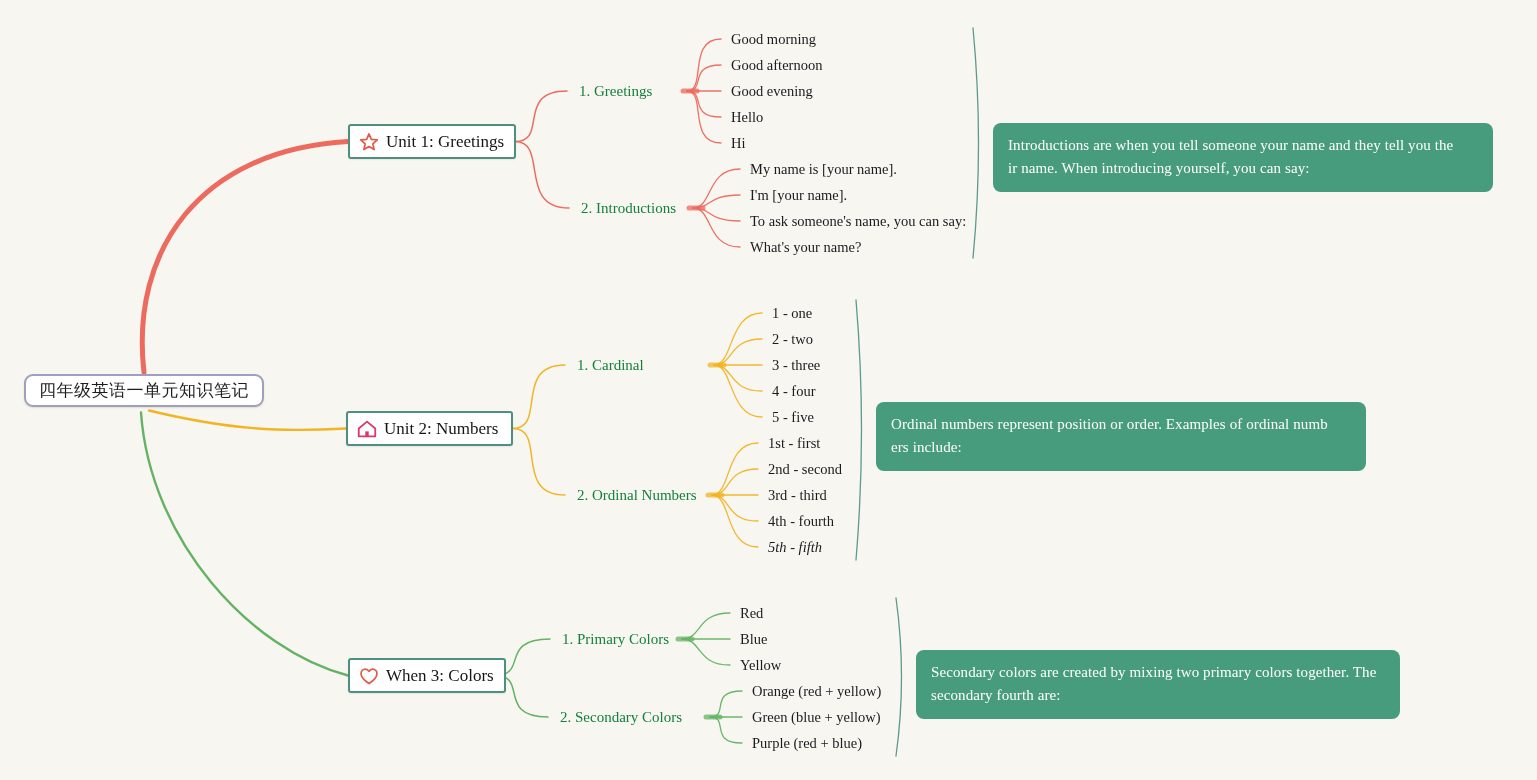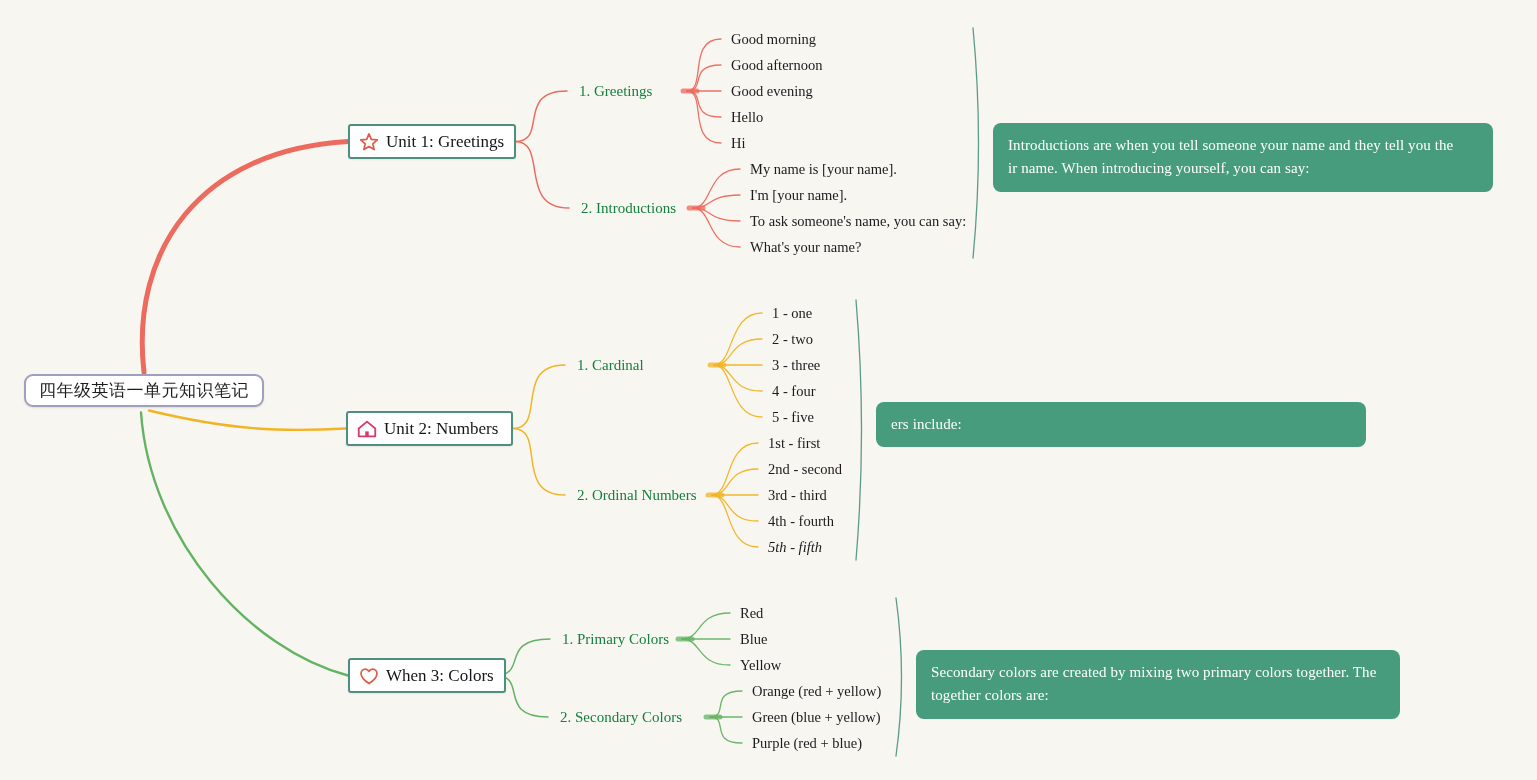--- a/index.html
+++ b/index.html
@@ -164,34 +164,35 @@
       <div class="leaf-node" style="left: 772px; top: 365px;">3 - three</div>
       <div class="leaf-node" style="left: 772px; top: 391px;">4 - four</div>
       <div class="leaf-node" style="left: 772px; top: 417px;">5 - five</div>
       <div class="sub-node" style="left: 577px; top: 495px;">2. Ordinal Numbers</div>
       <div class="leaf-node" style="left: 768px; top: 443px;">1st - first</div>
       <div class="leaf-node" style="left: 768px; top: 469px;">2nd - second</div>
       <div class="leaf-node" style="left: 768px; top: 495px;">3rd - third</div>
       <div class="leaf-node" style="left: 768px; top: 521px;">4th - fourth</div>
       <div class="leaf-node" style="left: 768px; top: 547px; font-style: italic;">5th - fifth</div>
       <div class="note-box" style="left: 876px; top: 402px; width: 490px; background: rgb(71, 156, 126);">
+        <span class="line">Ordinal numbers represent position or order. Examples of ordinal numb</span>
         <span class="line">ers include:</span>
       </div>
       <div class="node unit-node" style="left: 348px; top: 658px; min-width: 147px; border-color: rgb(77, 144, 128);">
         <svg viewBox="0 0 24 24" class="unit-icon">
           <path d="M12 20.2 C12 20.2 3.3 14.9 3.3 9.4 C3.3 6.5 5.5 4.5 8 4.5 C9.9 4.5 11.3 5.6 12 6.9 C12.7 5.6 14.1 4.5 16 4.5 C18.5 4.5 20.7 6.5 20.7 9.4 C20.7 14.9 12 20.2 12 20.2 Z" fill="none" stroke="#e05b4a" stroke-width="1.9" stroke-linejoin="round"></path>
         </svg>
         <span>When 3: Colors</span>
       </div>
       <div class="sub-node" style="left: 562px; top: 639px;">1. Primary Colors</div>
       <div class="leaf-node" style="left: 740px; top: 613px;">Red</div>
       <div class="leaf-node" style="left: 740px; top: 639px;">Blue</div>
       <div class="leaf-node" style="left: 740px; top: 665px;">Yellow</div>
       <div class="sub-node" style="left: 560px; top: 717px;">2. Secondary Colors</div>
       <div class="leaf-node" style="left: 752px; top: 691px;">Orange (red + yellow)</div>
       <div class="leaf-node" style="left: 752px; top: 717px;">Green (blue + yellow)</div>
       <div class="leaf-node" style="left: 752px; top: 743px;">Purple (red + blue)</div>
       <div class="note-box" style="left: 916px; top: 650px; width: 484px; background: rgb(71, 156, 126);">
         <span class="line">Secondary colors are created by mixing two primary colors together. The</span>
-        <span class="line">together colors are:</span>
+        <span class="line">secondary fourth are:</span>
       </div>
     </div>
 </div>
 
 </body></html>

